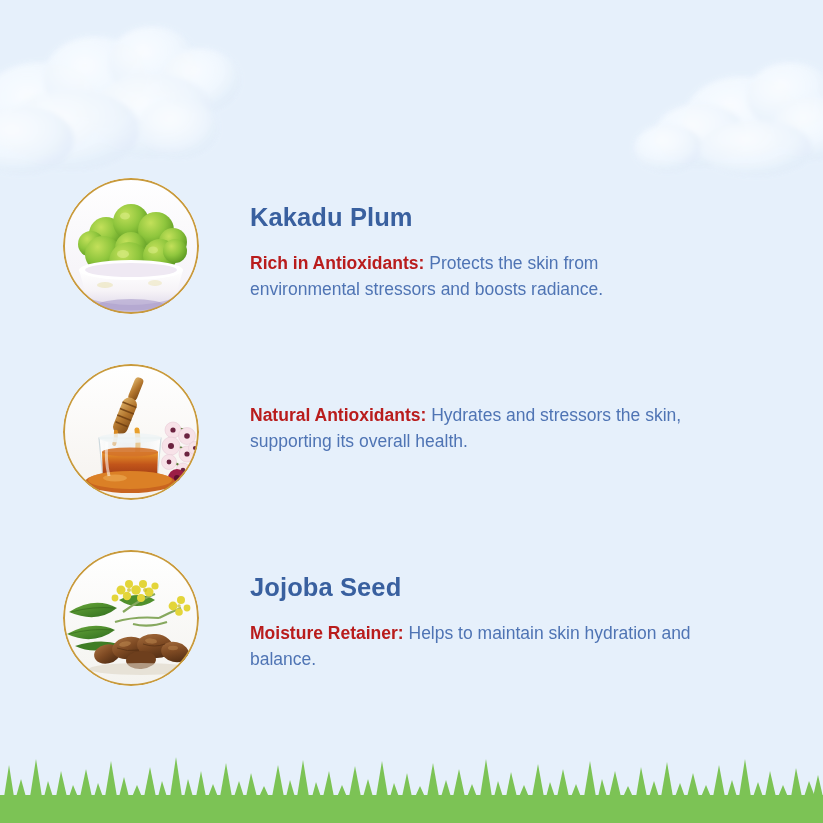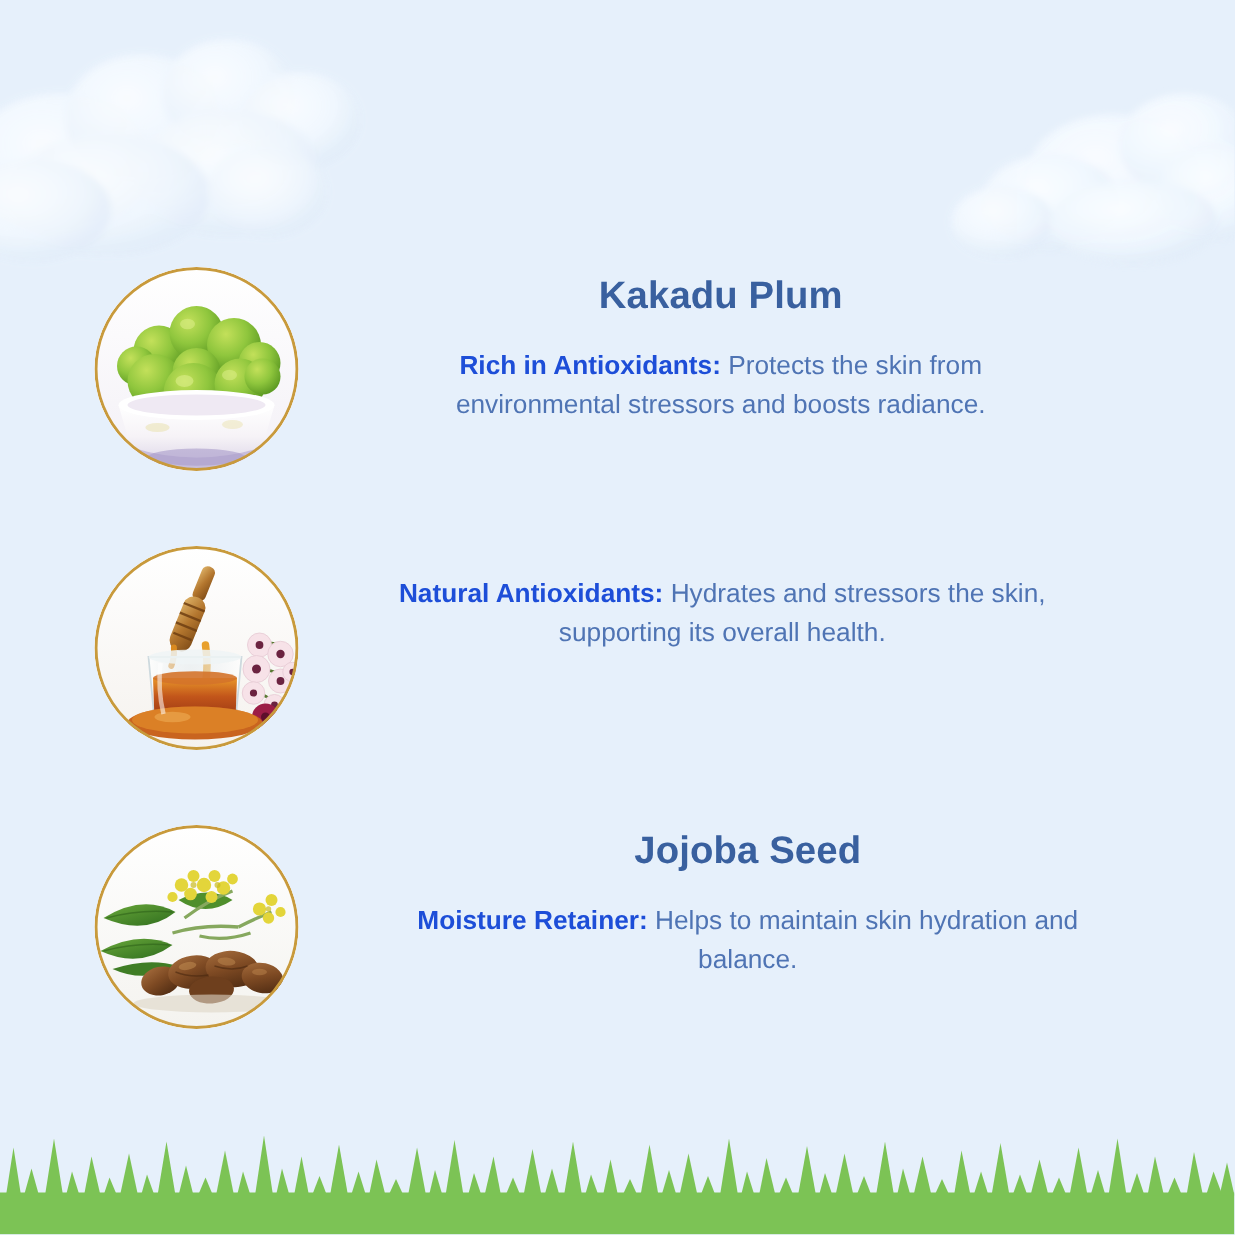--- a/index.html
+++ b/index.html
@@ -85,42 +85,42 @@
     display: block;
     width: 136px;
     height: 136px;
   }
 
   .text-col {
     flex: 1;
     padding-right: 112px;
     padding-top: 2px;
     box-sizing: border-box;
-    text-align: center;
+    margin-top: 20px;
   }
 
   .ing-title {
     margin: 0;
     font-size: 25.5px;
     font-weight: bold;
     color: #39609f;
     letter-spacing: 0.1px;
     line-height: 1.25;
   }
 
   .ing-desc {
     margin: 17px 0 0 0;
     font-size: 17.5px;
     line-height: 1.47;
     color: #4f74b4;
     font-weight: normal;
   }
   .ing-desc .lead {
     font-weight: bold;
-    color: #1d4ed8;
+    color: #b91c1c;
   }
 
   
   .row-1 .text-col { padding-top: 4px; }
   .row-2 .text-col { padding-top: 2px; padding-right: 110px; }
   .row-3 .text-col { padding-top: 2px; padding-right: 76px; }
   .row-1 { height: 186px; }
   .row-2 { height: 186px; }
 </style>
 </head>

